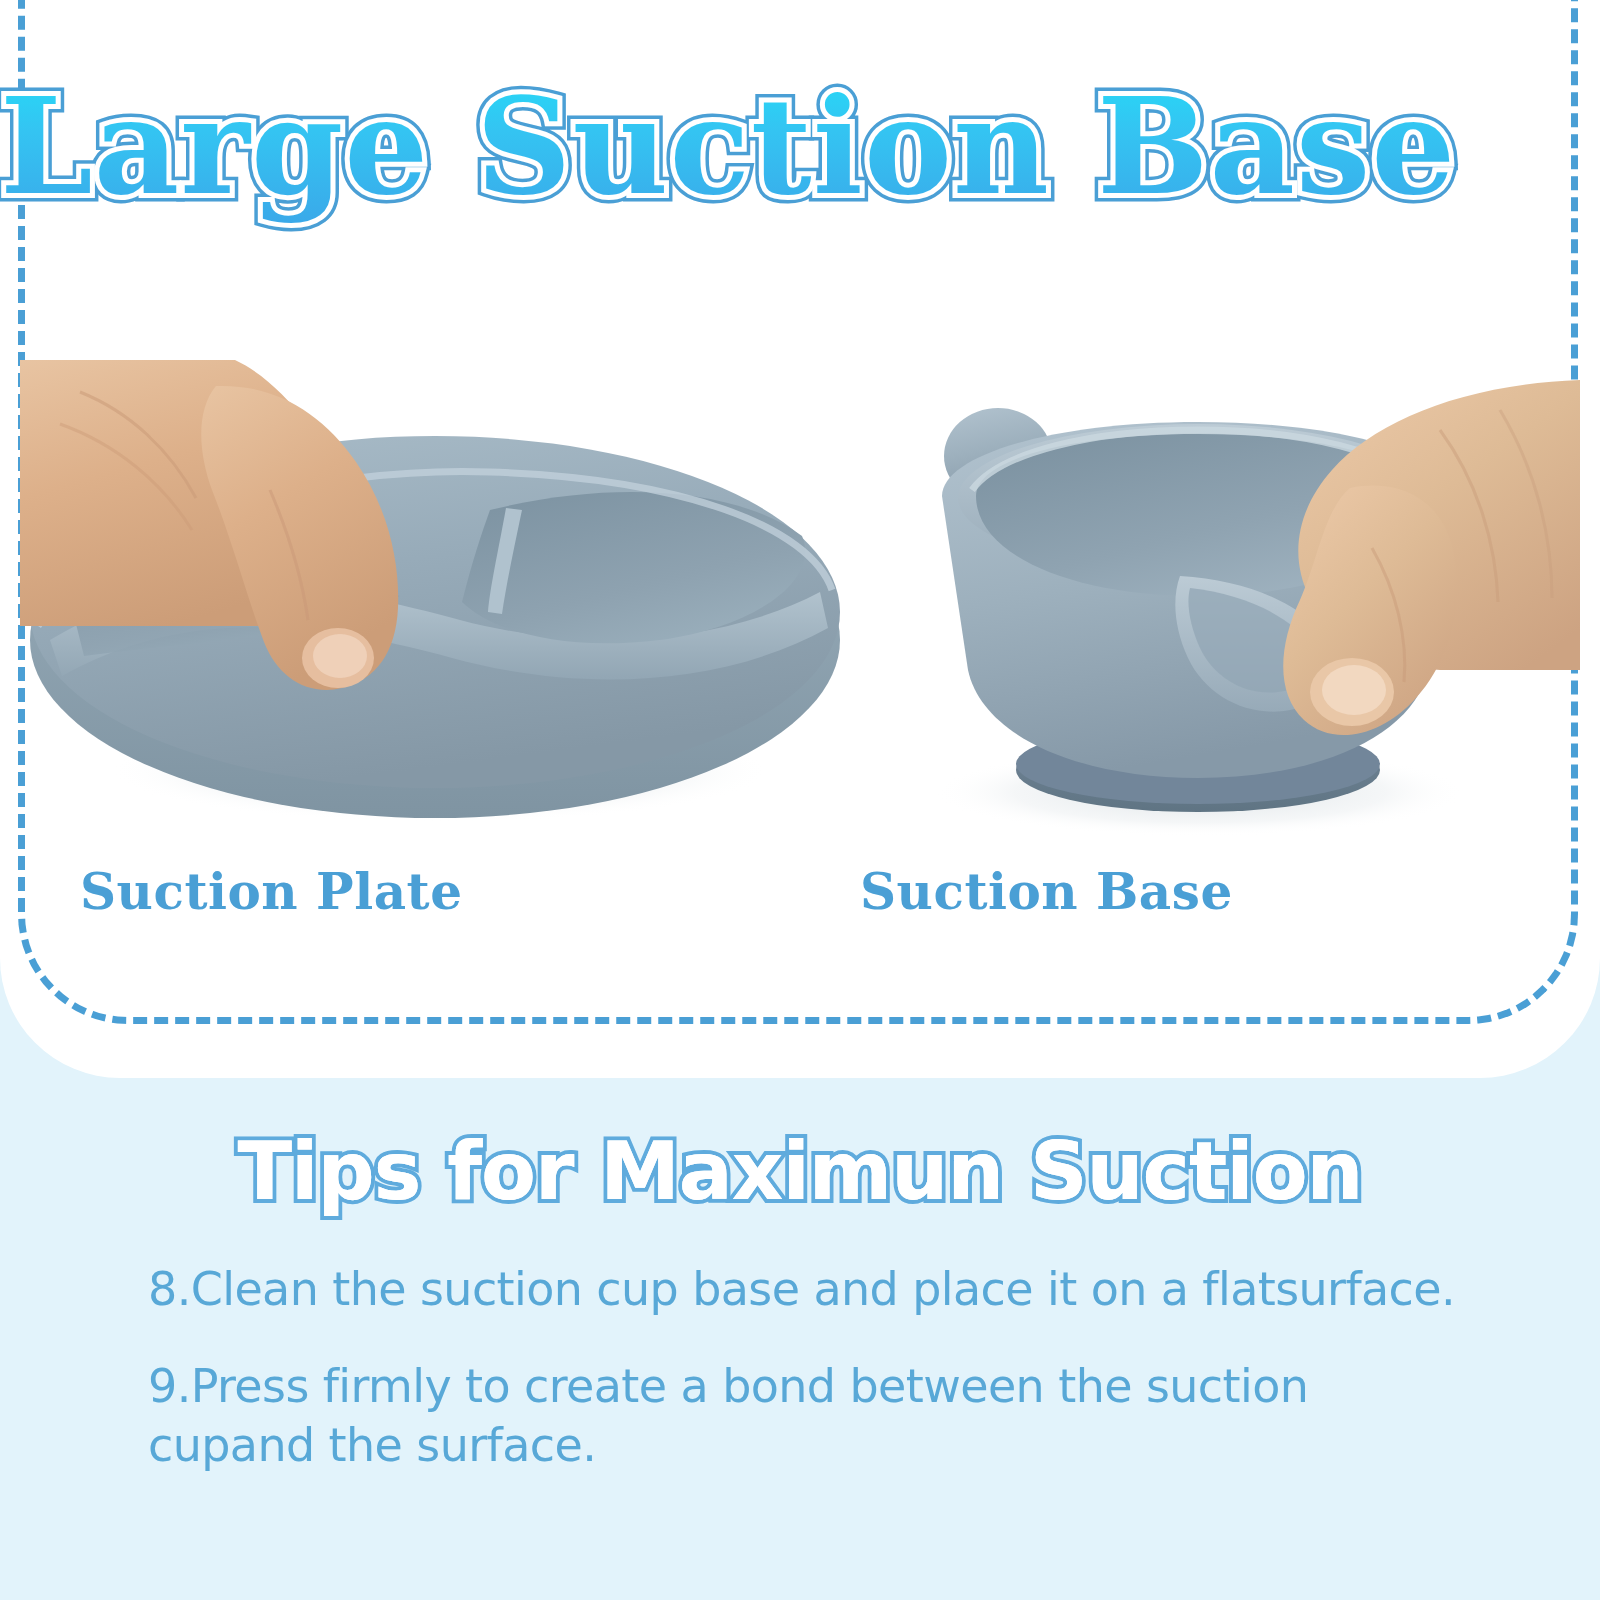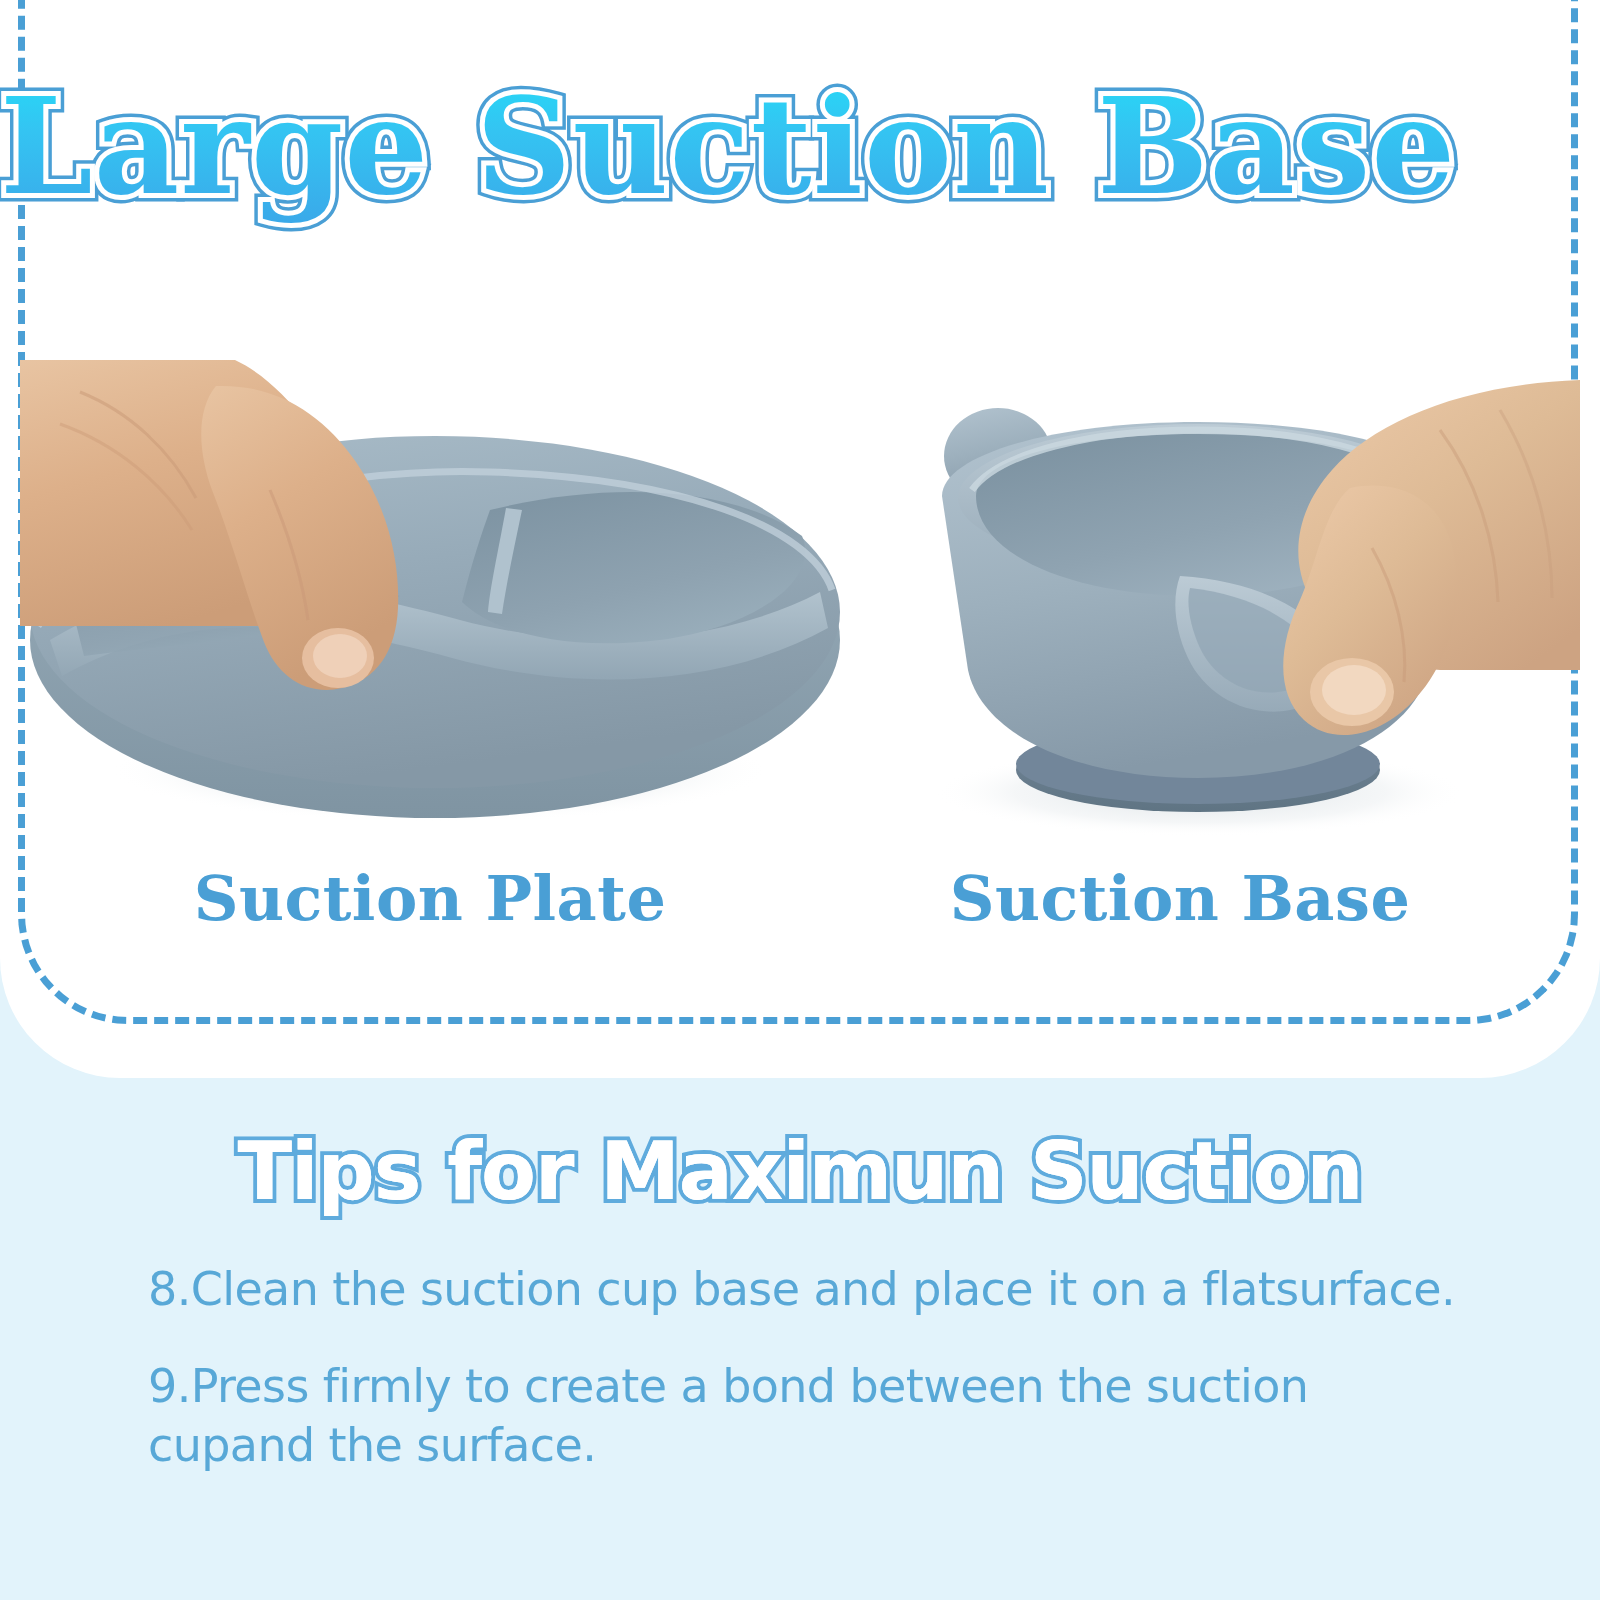--- a/index.html
+++ b/index.html
@@ -109,23 +109,22 @@
     left: 0;
     top: 862px;
     width: 1600px;
     height: 110px;
   }
   .caption {
     position: absolute;
     top: 0;
     font-family: "DejaVu Serif", serif;
     font-weight: 700;
-    font-size: 62px;
+    font-size: 50px;
     color: #4a9fd5;
-    text-align: center;
     letter-spacing: 0.5px;
     white-space: nowrap;
   }
   .caption-plate { left: 80px;  width: 700px; }
   .caption-bowl  { left: 860px; width: 640px; }
 
   
   .tips {
     position: absolute;
     left: 0;

